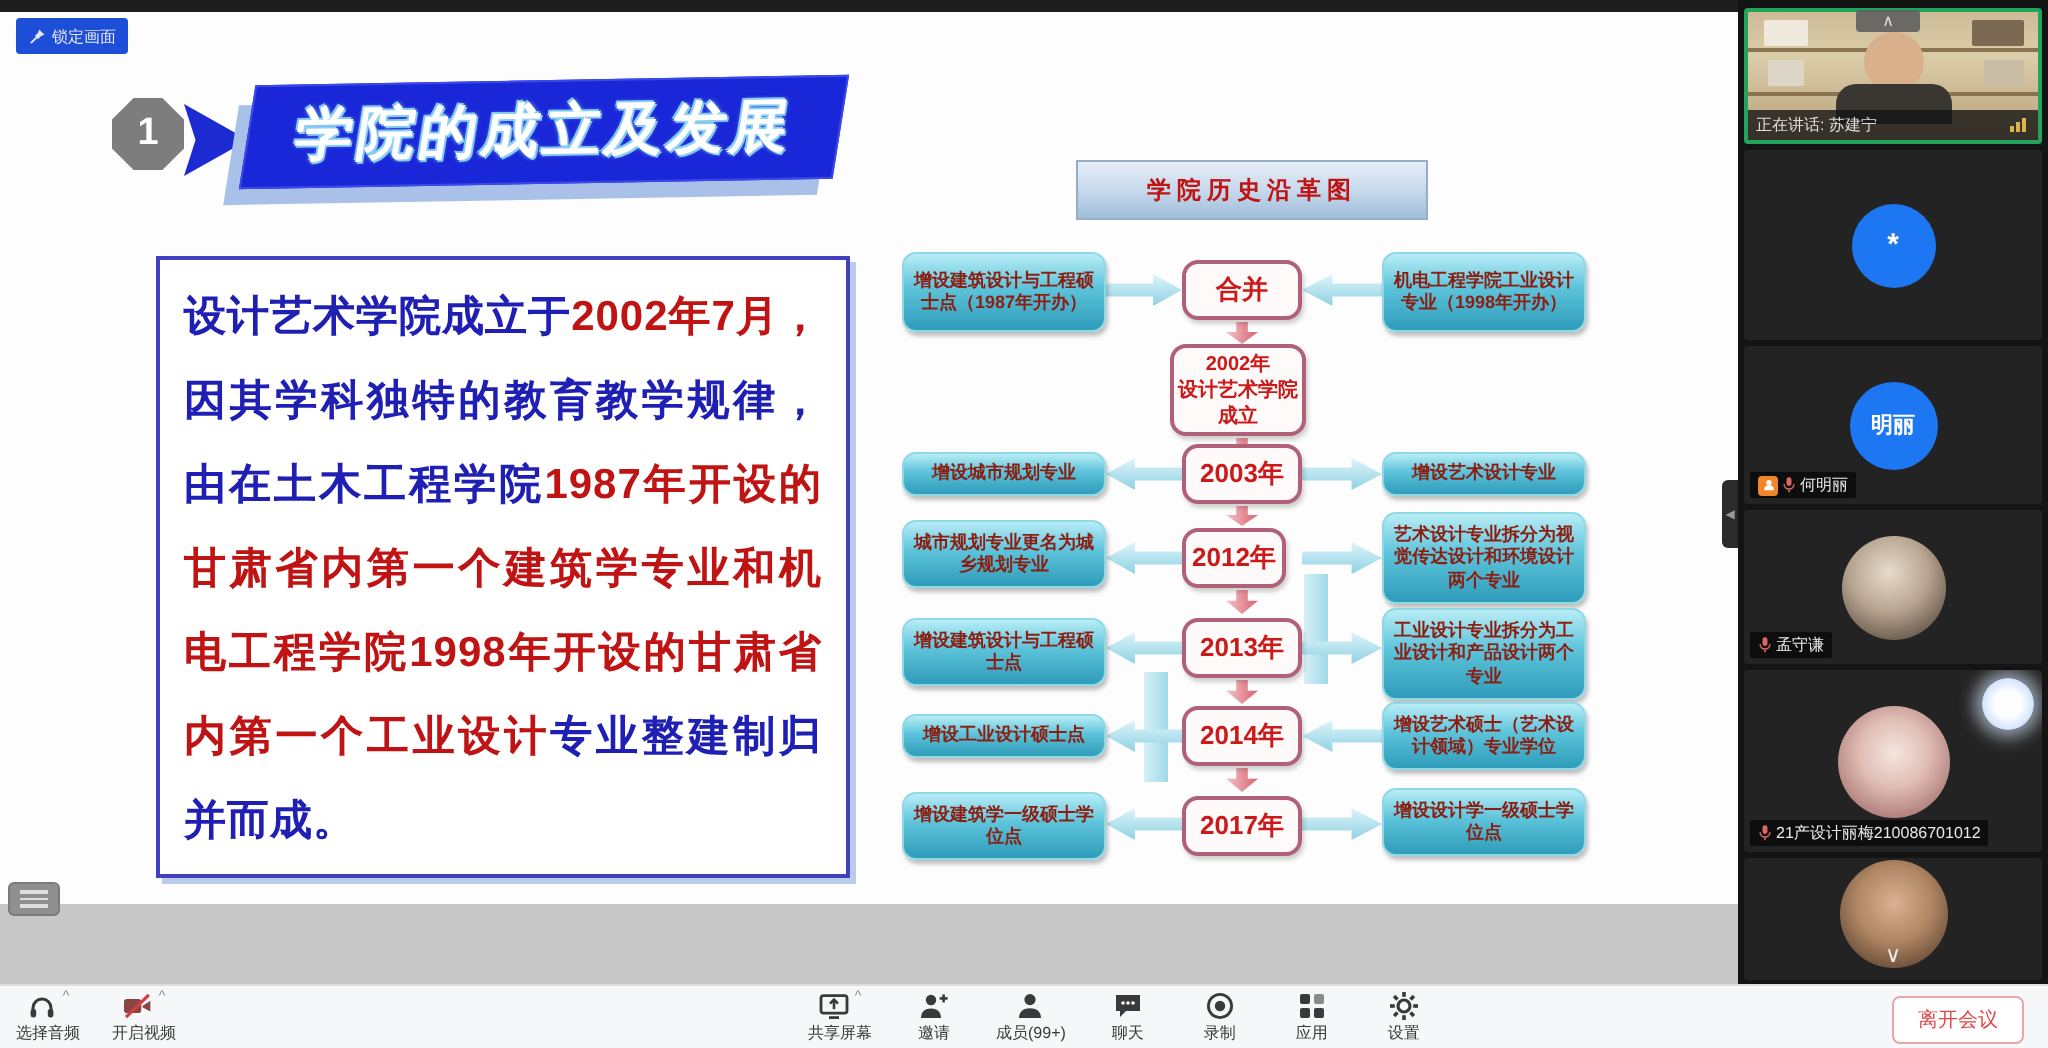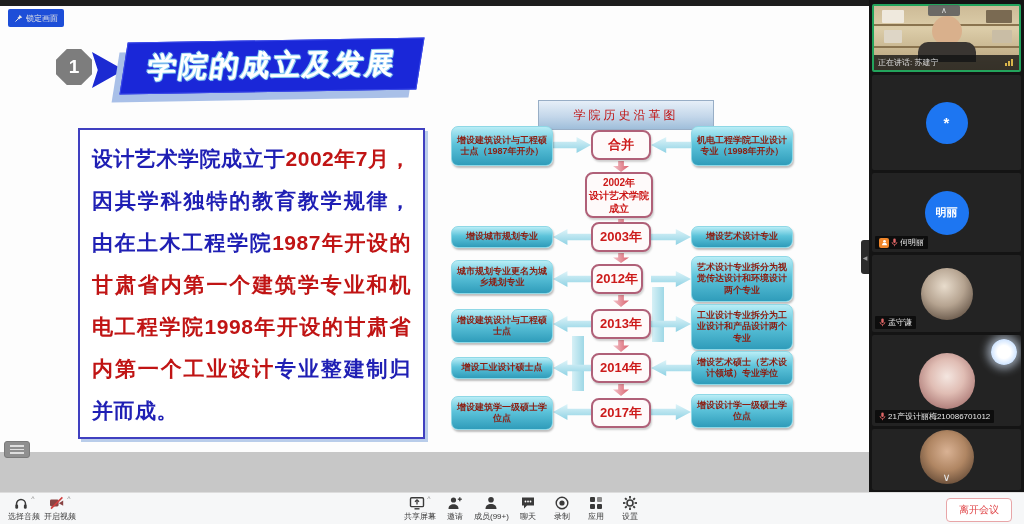--- a/index.html
+++ b/index.html
@@ -30,22 +30,22 @@
   
   .intro-box { position:absolute; left:78px; top:128px; width:347px; height:311px; background:#ffffff;
     border:2px solid #4040c0; box-shadow:3px 3px 0 #b9cdea; padding:8px 12px 0 12px; }
   .intro-box p { font-size:21px; font-weight:bold; line-height:42px; letter-spacing:0.5px; text-align:justify; }
   .seg-blue { color:#1f1fb4; }
   .seg-red  { color:#c01414; }
 
   
   .flow { position:absolute; left:445px; top:80px; width:362px; height:368px; }
   .flow > div { position:absolute; }
-  .flow-title { left:93px; top:20px; width:176px; height:30px; background:linear-gradient(180deg,#e6eff8 0%,#c4d7ea 55%,#9fbeda 100%);
-    border:1px solid #98aec6; color:#c01414; font-weight:normal; font-size:12px; letter-spacing:3px;
+  .flow-title { left:93px; top:0; width:176px; height:30px; background:linear-gradient(180deg,#e6eff8 0%,#c4d7ea 55%,#9fbeda 100%);
+    border:1px solid #98aec6; color:#c01414; font-weight:bold; font-size:12px; letter-spacing:3px;
     display:flex; align-items:center; justify-content:center; }
   .teal { background:linear-gradient(180deg,#b9edf6 0%,#5cc3da 45%,#2f9cba 100%); border:1px solid #8fd8e6; border-radius:7px;
     color:#8c1d11; font-weight:bold; font-size:9px; line-height:11.5px; display:flex; align-items:center; justify-content:center;
     text-align:center; padding:1px 3px; box-shadow:1px 2px 2px rgba(0,0,0,0.25); z-index:2; }
   .cbox { background:#fefafa; border:2px solid #b06078; border-radius:8px; color:#cc1a1a; font-weight:bold; font-size:13px;
     display:flex; flex-direction:column; align-items:center; justify-content:center; text-align:center;
     box-shadow:1px 2px 2px rgba(0,0,0,0.18); z-index:2; }
   .founding { font-size:10px; line-height:13px; }
   .ar { z-index:1; }
   .ar-l { clip-path:polygon(0 50%,38% 0,38% 30%,100% 30%,100% 70%,38% 70%,38% 100%);
@@ -77,21 +77,21 @@
     border:none; border-radius:3px 0 0 3px; color:#999; font-size:6px; cursor:pointer; padding:0; }
   .expand-chev { position:absolute; left:50%; transform:translateX(-50%); bottom:6px; color:#e8e8e8; font-size:11px; cursor:pointer; z-index:3; }
   .light-spot { position:absolute; right:4px; top:4px; width:26px; height:26px; border-radius:50%;
     background:radial-gradient(circle,#ffffff 35%,#cfe4ff 70%,rgba(160,200,255,0)); box-shadow:0 0 8px 4px rgba(220,235,255,0.6); }
   .host-badge { width:10px; height:10px; background:#f0862a; border-radius:2px; display:inline-flex; align-items:center; justify-content:center; flex:none; }
   .sig { display:flex; align-items:flex-end; gap:1px; margin-left:auto; margin-right:2px; }
   .sig i { display:block; width:2px; background:#d8b54a; }
 
   
   .toolbar { position:absolute; left:0; top:492px; width:1024px; height:32px; background:#f6f7f8; border-top:1px solid #ddd; }
-  .tb-group { position:absolute; top:2px; display:flex; gap:4px; }
+  .tb-group { position:absolute; top:2px; display:flex; gap:16px; }
   .tb-left { left:8px; }
   .tb-center { left:404px; }
   .tb-item { display:flex; flex-direction:column; align-items:center; min-width:30px; cursor:pointer; }
   .tb-icrow { display:flex; align-items:flex-start; gap:2px; height:16px; }
   .tb-item .lbl { font-size:8px; color:#3a3a3a; margin-top:0px; white-space:nowrap; }
   .tb-chev { font-size:7px; color:#888; line-height:8px; }
   .leave-btn { position:absolute; right:12px; top:5px; background:#fff; border:1px solid #e8a6a8; border-radius:4px;
     color:#e0474a; font-size:10px; padding:4px 12px; cursor:pointer; }
 </style>
 </head>

